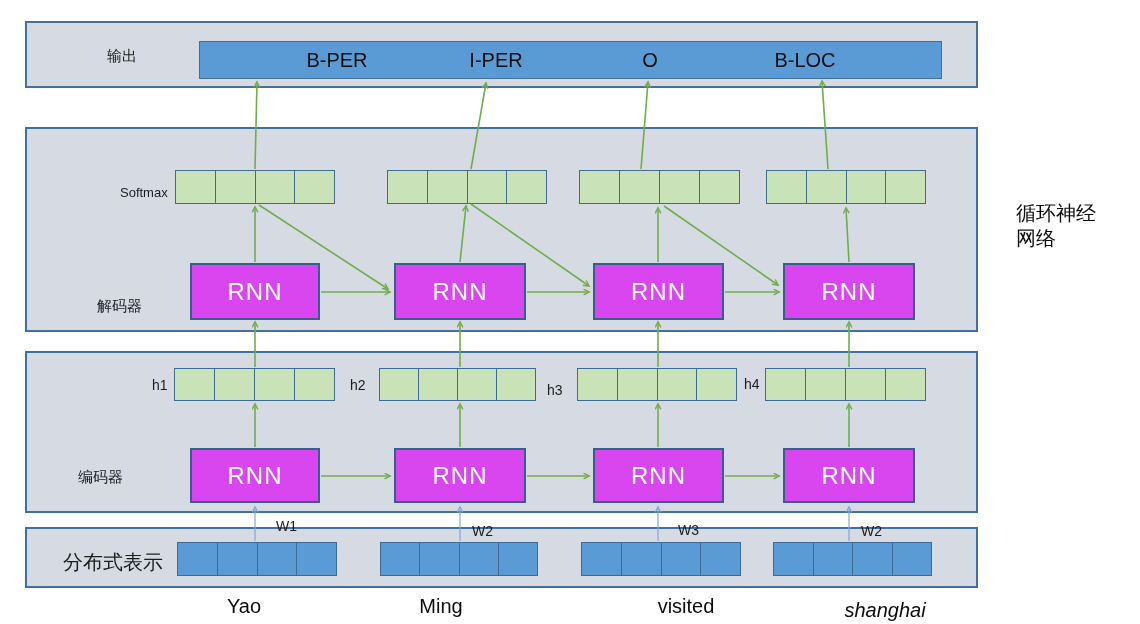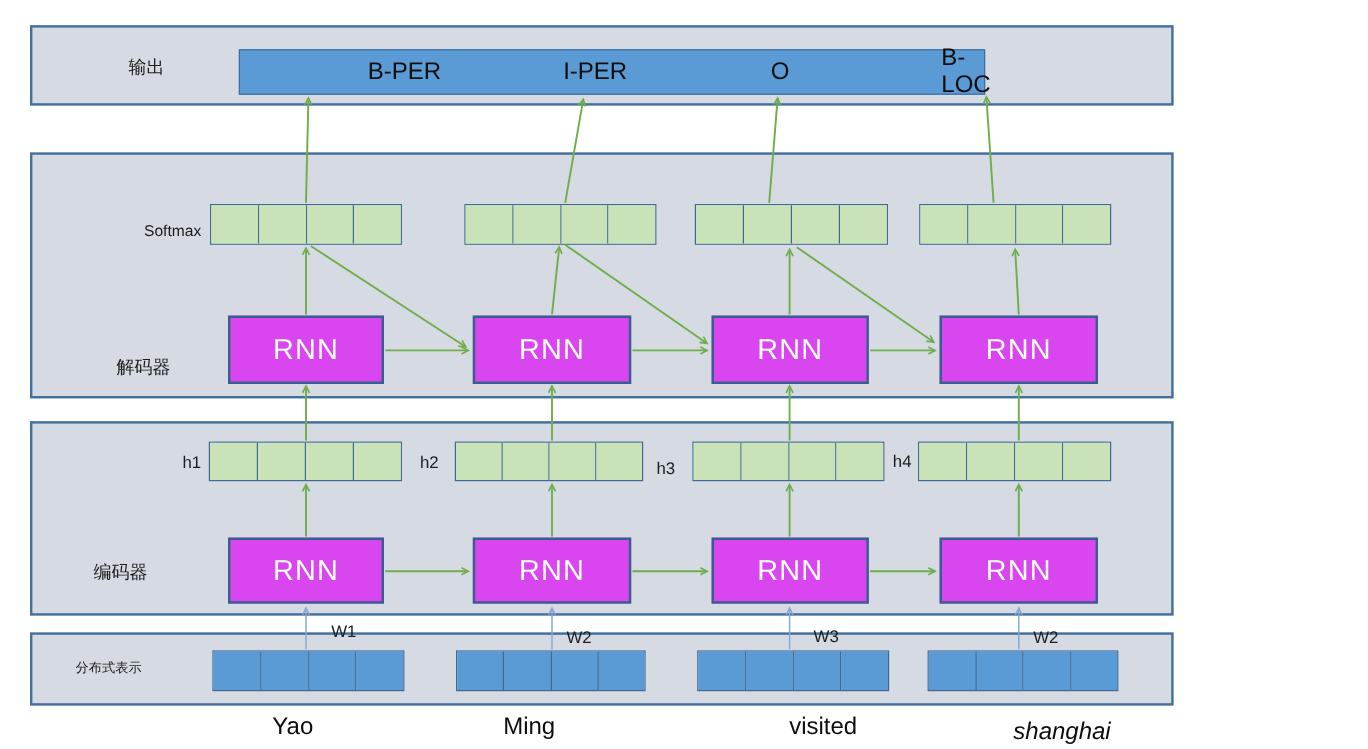--- a/index.html
+++ b/index.html
@@ -2,21 +2,21 @@
 <html><head>
 <meta charset="utf-8">
 <style>
   html,body{margin:0;padding:0;background:#ffffff;}
   #canvas{
     position:relative;width:1140px;height:624px;background:#ffffff;overflow:hidden;
     font-family:"Liberation Sans","DejaVu Sans",sans-serif;color:#1a1a1a;
   }
   .band{position:absolute;background:#d6dae3;border:2px solid #41719c;box-sizing:border-box;}
   .lbl{position:absolute;white-space:nowrap;color:#1c1c1c;}
-  .outbar{position:absolute;left:199px;top:41px;width:622px;height:38px;background:#5b9bd5;border:1px solid #40719c;box-sizing:border-box;}
+  .outbar{position:absolute;left:199px;top:41px;width:743px;height:38px;background:#5b9bd5;border:1px solid #40719c;box-sizing:border-box;}
   .tag{position:absolute;top:50%;transform:translate(-50%,-50%);font-size:20px;color:#0d0d0d;}
   .seg{position:absolute;display:flex;box-sizing:border-box;border:1px solid #3f6a96;}
   .seg > i{flex:1;border-right:1px solid #3f6a96;}
   .seg > i:last-child{border-right:none;}
   .seg.green > i{background:#c9e2b8;}
   .seg.blue{border-color:#3f6a96;}
   .seg.blue > i{background:#5b9bd5;}
   .rnn{position:absolute;background:#d946ef;border:2px solid #35608d;box-sizing:border-box;
        display:flex;align-items:center;justify-content:center;
        color:#ffffff;font-size:24px;letter-spacing:1px;}
@@ -33,21 +33,21 @@
 
   <div class="band" style="left:25px;top:21px;width:953px;height:67px;"></div>
   <div class="band" style="left:25px;top:127px;width:953px;height:205px;"></div>
   <div class="band" style="left:25px;top:351px;width:953px;height:162px;"></div>
   <div class="band" style="left:25px;top:527px;width:953px;height:61px;"></div>
 
   <div class="lbl" style="left:107px;top:47px;font-size:15px;">输出</div>
   <div class="lbl" style="left:96px;top:185px;font-size:13px;margin-left:24px;">Softmax</div>
   <div class="lbl" style="left:97px;top:297px;font-size:15px;">解码器</div>
   <div class="lbl" style="left:78px;top:468px;font-size:15px;">编码器</div>
-  <div class="lbl" style="left:63px;top:549px;font-size:11px;">分布式表示</div>
+  <div class="lbl" style="left:63px;top:549px;font-size:20px;">分布式表示</div>
 
   <div class="outbar">
     <span class="tag" style="left:137px;">B-PER</span>
     <span class="tag" style="left:296px;">I-PER</span>
     <span class="tag" style="left:450px;">O</span>
     <span class="tag" style="left:605px;">B-LOC</span>
   </div>
 
   <div class="seg green" style="left:175px;top:170px;width:160px;height:34px;">
       <i></i>
@@ -158,20 +158,24 @@
       <i></i>
       <i></i>
       <i></i>
     </div>
 
   <div class="word" style="left:215px;top:595px;margin-left:29px;">Yao</div>
   <div class="word" style="left:441px;top:595px;">Ming</div>
   <div class="word" style="left:670px;top:595px;margin-left:16px;">visited</div>
   <div class="word" style="left:885px;top:599px;font-style:italic;">shanghai</div>
 
+  <div class="side">
+    <div>循环神经</div>
+    <div>网络</div>
+  </div>
 
   <svg class="arrows" width="1140" height="624" viewBox="0 0 1140 624">
     <defs>
       <marker id="ag" markerWidth="9" markerHeight="9" refX="6.2" refY="3.5" orient="auto" markerUnits="userSpaceOnUse">
         <path d="M0.8,0.6 L6.4,3.5 L0.8,6.4" fill="none" stroke="#6fae4b" stroke-width="1.4"></path>
       </marker>
       <marker id="ab" markerWidth="9" markerHeight="9" refX="6.2" refY="3.5" orient="auto" markerUnits="userSpaceOnUse">
         <path d="M0.8,0.6 L6.4,3.5 L0.8,6.4" fill="none" stroke="#84a7d3" stroke-width="1.2"></path>
       </marker>
     </defs>

